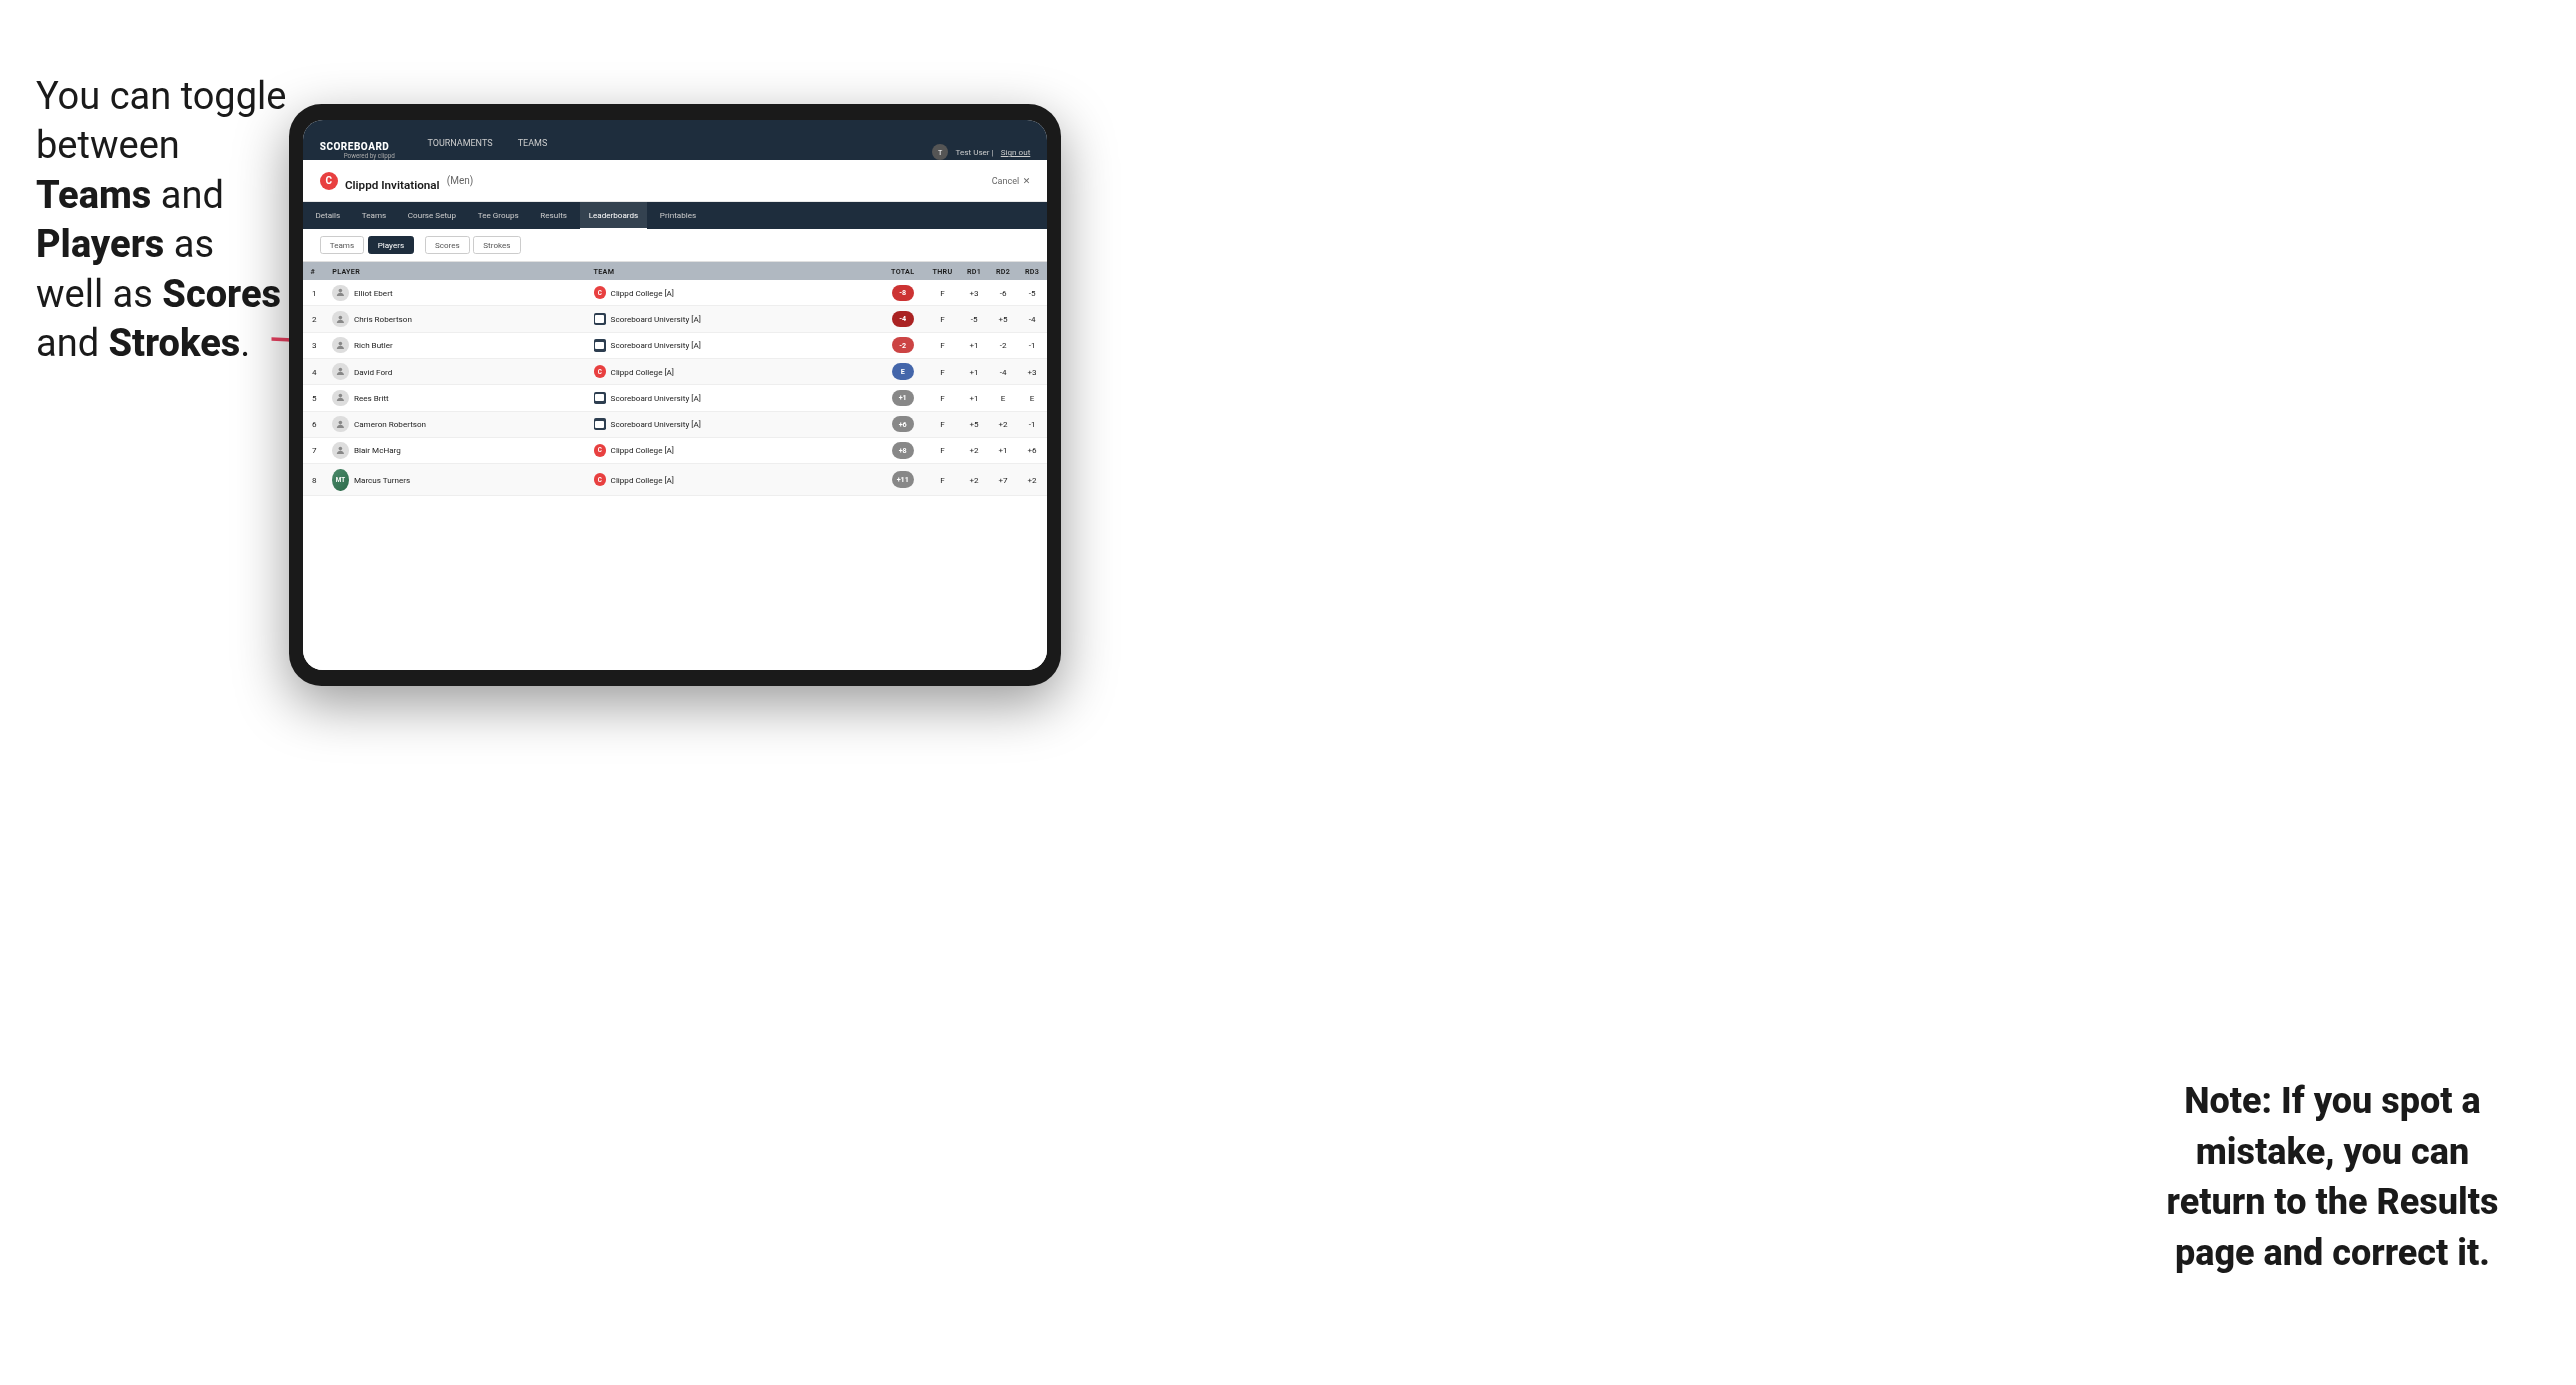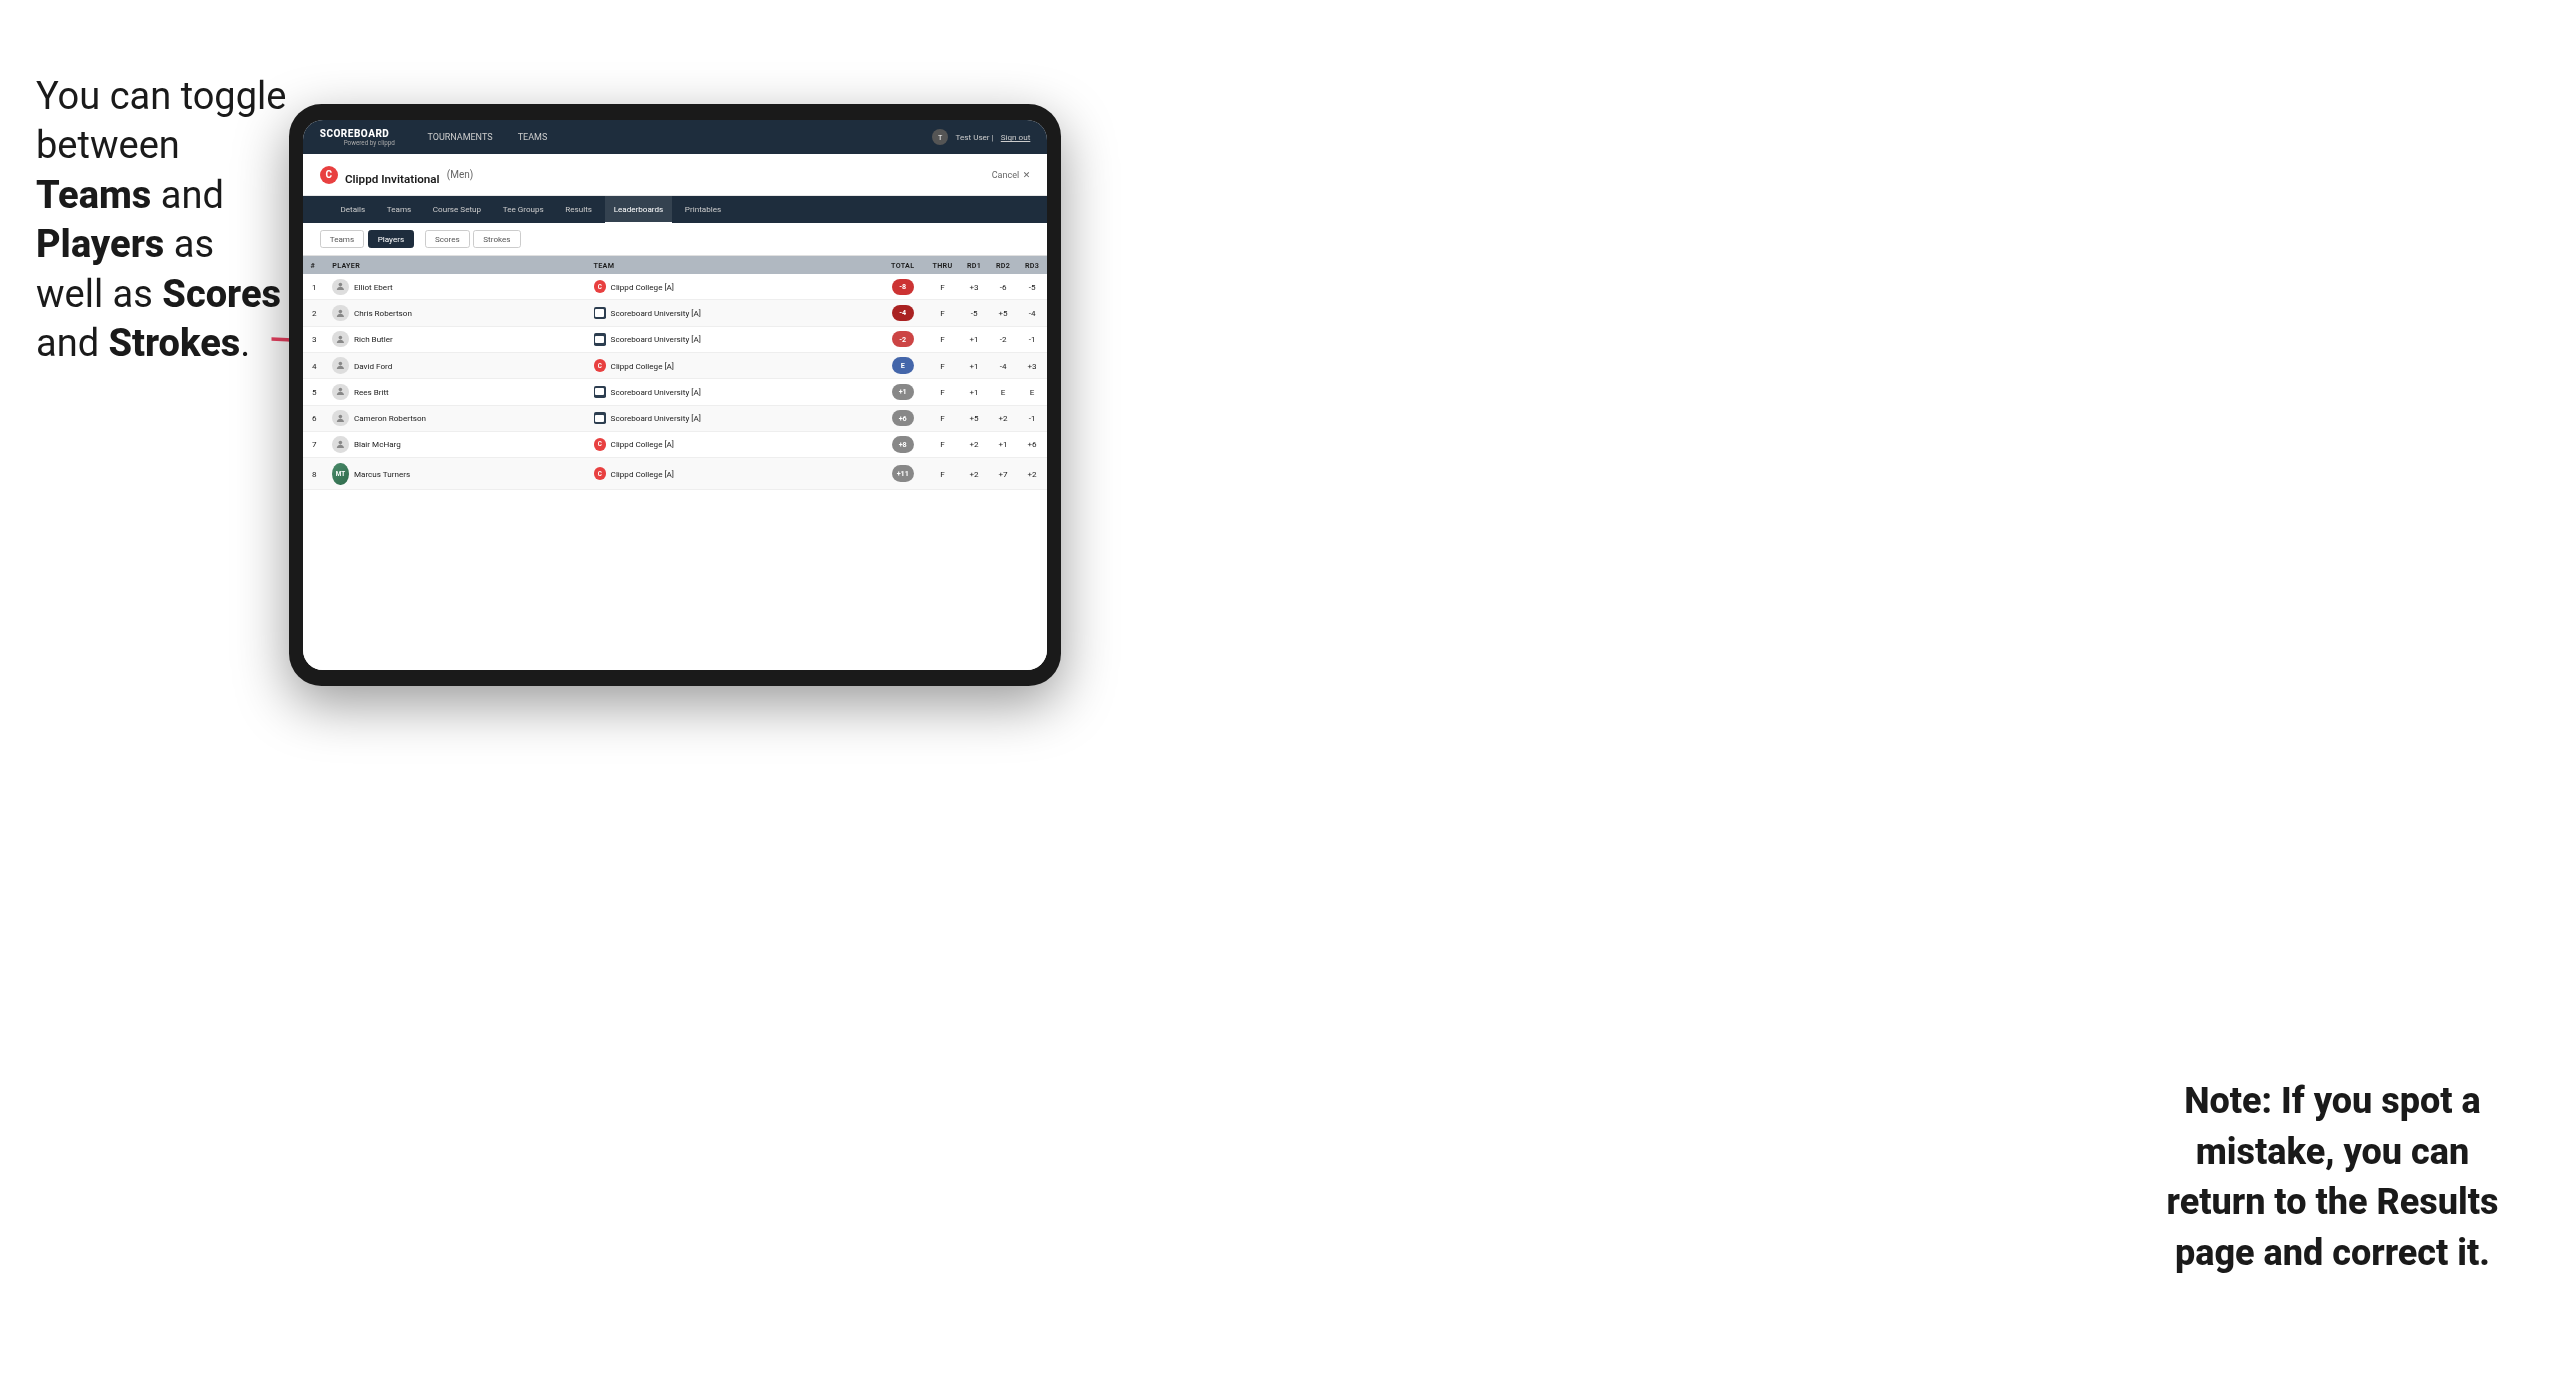--- a/index.html
+++ b/index.html
@@ -59,23 +59,23 @@
       border-radius: 20px;
       overflow: hidden;
       display: flex;
       flex-direction: column;
     }
 
     
     .navbar {
       background: #1e2d3d;
       display: flex;
-      align-items: center;
+      align-items: flex-end;
       padding: 0 16.3px;
-      height: 34px;
+      height: 40px;
       flex-shrink: 0;
     }
     .navbar-logo {
       display: flex;
       flex-direction: column;
       margin-right: 20px;
     }
     .navbar-logo-title {
       font-size: 10px;
       font-weight: 800;
@@ -161,21 +161,21 @@
       display: flex;
       align-items: center;
       gap: 3.6px;
     }
 
     
     .tab-bar {
       background: #1e2d3d;
       display: flex;
       align-items: center;
-      padding: 0 28px;
+      padding: 0 3px;
       height: 27px;
       flex-shrink: 0;
       gap: 3.6px;
     }
     .tab-item {
       color: #cccccc;
       font-size: 8.1px;
       padding: 0 9px;
       height: 27px;
       display: flex;

